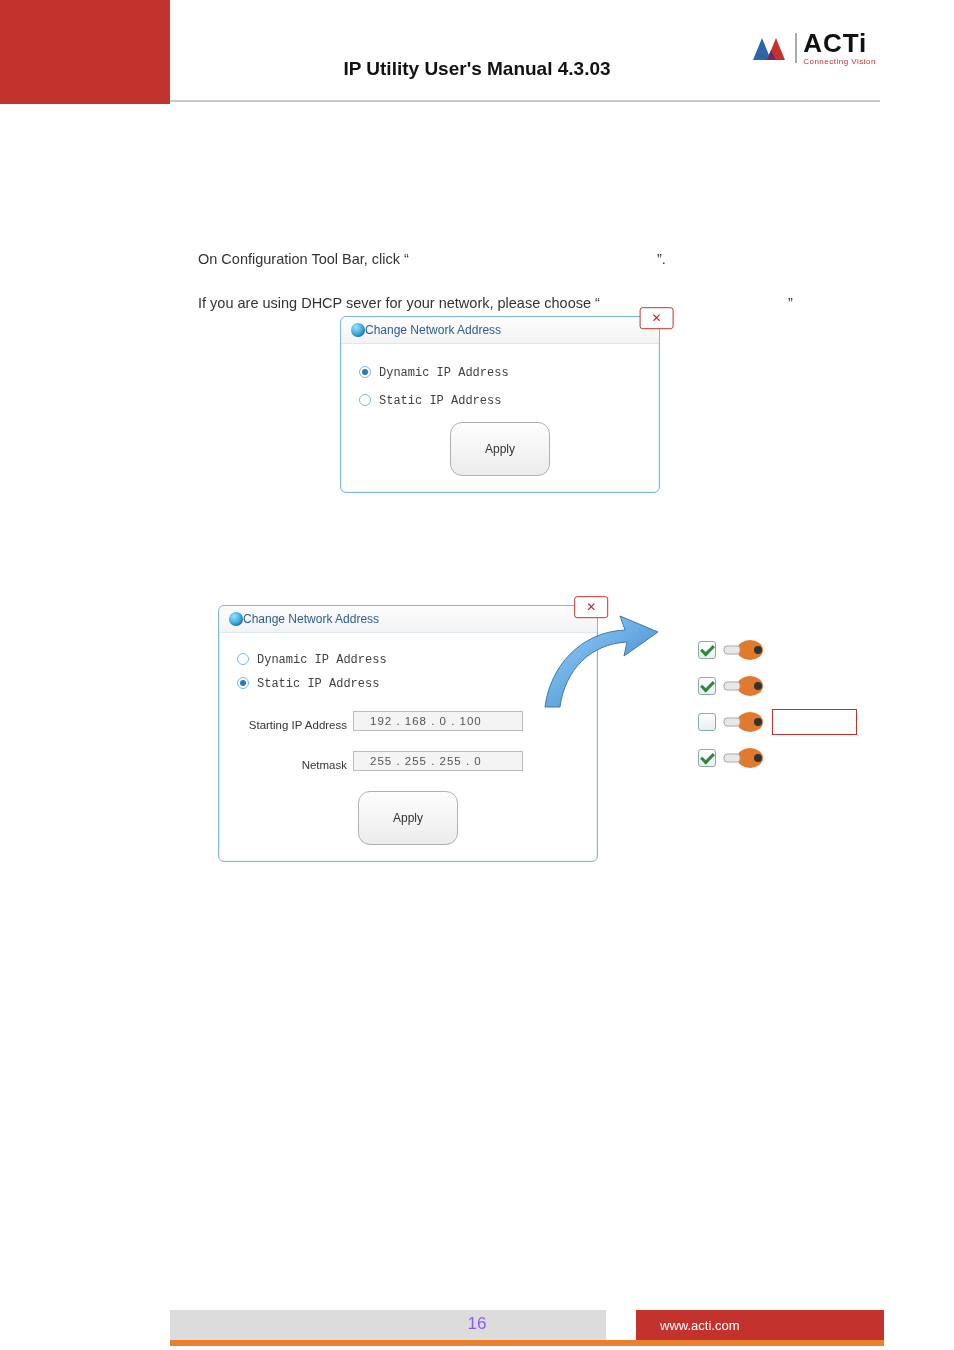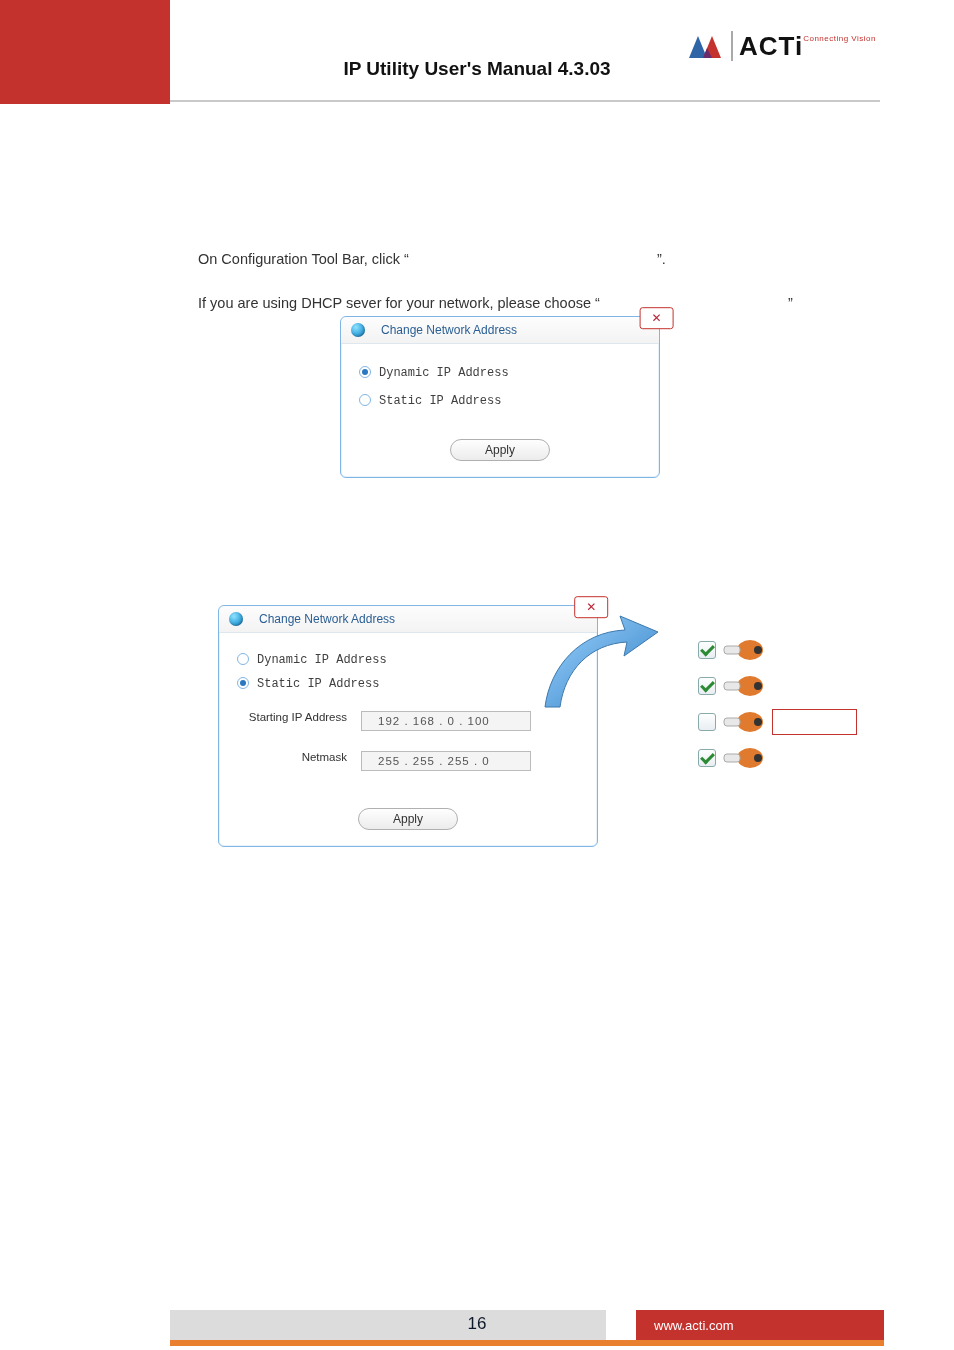--- a/index.html
+++ b/index.html
@@ -11,71 +11,71 @@
   .left-strip { position: absolute; left: 0; top: 0; width: 170px; height: 104px; background: #c4322e; }
 
   
   .header { position: absolute; left: 0; top: 0; width: 954px; height: 104px; }
   .header-title { position: absolute; left: 0; right: 0; top: 58px; text-align: center; font-weight: 700; font-size: 19px; color: #111; }
   .header-rule { position: absolute; left: 170px; right: 74px; top: 100px; height: 2px; background: #c9c9c9; }
 
   
   .logo { position: absolute; right: 78px; top: 30px; display: flex; align-items: center; gap: 6px; }
   .logo-mark { width: 40px; height: 32px; }
-  .logo-text { display: flex; flex-direction: row; line-height: 1; }
+  .logo-text { display: flex; flex-direction: column; line-height: 1; }
   .logo-main { font-weight: 900; font-size: 26px; letter-spacing: 1px; color: #111; }
   .logo-sub  { font-size: 8px; color: #c4322e; letter-spacing: 0.5px; margin-top: 2px; }
   .logo-sep  { width: 2px; height: 30px; background: #aaa; }
 
   
   .body-text { position: absolute; left: 198px; font-size: 14.5px; color: #333; line-height: 2.2; }
   .line1 { top: 244px; }
   .line2 { top: 288px; }
 
   
   .dlg1 { position: absolute; left: 340px; top: 316px; width: 320px; }
   .dlg-frame { border: 1px solid #7fb6e6; border-radius: 6px; background: #fff; box-shadow: 0 0 0 1px #e8f2fb inset; }
-  .dlg-title { display: flex; align-items: center; gap: 16px; padding: 6px 10px; background: linear-gradient(#fdfdfd,#f3f3f3); border-bottom: 1px solid #dfe7ee; border-radius: 6px 6px 0 0; font-size: 12px; color: #2a5e94; }
+  .dlg-title { display: flex; align-items: center; gap: 0; padding: 6px 10px; background: linear-gradient(#fdfdfd,#f3f3f3); border-bottom: 1px solid #dfe7ee; border-radius: 6px 6px 0 0; font-size: 12px; color: #2a5e94; }
   .globe { width: 14px; height: 14px; border-radius: 50%; background: radial-gradient(circle at 35% 30%, #8fe3ff 0%, #3aa7dd 55%, #1c74aa 100%); box-shadow: inset -1px -1px 2px rgba(0,0,0,.25); }
   .dlg-body { padding: 14px 18px 16px; }
   .radio-row { display: flex; align-items: flex-start; gap: 8px; font-size: 12px; color: #404040; margin: 8px 0 14px; font-family: Liberation Mono, monospace; }
   .radio { width: 12px; height: 12px; border: 1px solid #7fb6e6; border-radius: 50%; display: inline-flex; align-items: center; justify-content: center; background: #fff; }
   .radio.sel::after { content: ""; width: 6px; height: 6px; border-radius: 50%; background: #2a78c0; }
   .apply-wrap { text-align: center; margin-top: 6px; }
-  .apply-btn { display: inline-block; min-width: 100px; padding: 3px 20px; font-size: 12px; color: #333; border: 1px solid #b0b0b0; border-radius: 12px; background: linear-gradient(#fefefe,#ececec); margin-top: 17px; }
+  .apply-btn { display: inline-block; min-width: 100px; padding: 19px 20px; font-size: 12px; color: #333; border: 1px solid #b0b0b0; border-radius: 12px; background: linear-gradient(#fefefe,#ececec); }
   .close-badge { position: absolute; right: 0; top: 0; transform: translate(40%,-40%); width: 34px; height: 22px; border: 1px solid #c4322e; border-radius: 3px; background: #fff; color: #b23; font-size: 12px; text-align: center; line-height: 20px; }
 
   
   .line3 { top: 529px; }
 
   
   .dlg2 { position: absolute; left: 218px; top: 605px; width: 380px; }
-  .field-row { display: flex; align-items: flex-start; gap: 14px; font-size: 11.5px; color: #333; margin: 20px 0; }
+  .field-row { display: flex; align-items: flex-end; gap: 6px; font-size: 11.5px; color: #333; margin: 20px 0; }
   .field-label { width: 110px; text-align: right; }
   .field-label.bold { font-weight: 700; }
   .ip-box { flex: 0 0 170px; border: 1px solid #bbb; background: #f4f4f4; color: #555; font-size: 11.5px; padding: 3px 16px; letter-spacing: 1px; text-align: left; }
   .dlg2 .radio-row { margin: 6px 0 10px; }
   .dlg2 .close-badge { transform: translate(30%,-40%); }
 
   
   .arrow-wrap { position: absolute; left: 540px; top: 612px; width: 120px; height: 100px; pointer-events: none; }
 
   
   .devices { position: absolute; left: 698px; top: 632px; width: 200px; }
   .dev-row { display: flex; align-items: center; gap: 6px; height: 36px; }
   .chk { width: 18px; height: 18px; border: 1px solid #8aa; border-radius: 3px; background: linear-gradient(#fefefe,#e9eef2); display: inline-flex; align-items: center; justify-content: center; }
   .chk.on::after { content: ""; width: 10px; height: 5px; border-left: 3px solid #2d8a34; border-bottom: 3px solid #2d8a34; transform: rotate(-45deg); margin-top: -3px; }
   .cam { width: 42px; height: 26px; }
   .row-callout { width: 85px; height: 26px; border: 1.5px solid #c4322e; margin-left: 2px; }
 
   
   .footer { position: absolute; left: 0; bottom: 40px; width: 954px; }
   .footer-bar-l { position: absolute; left: 170px; width: 436px; height: 30px; top: 0; background: #dcdcdc; }
-  .footer-bar-r { position: absolute; right: 70px; width: 248px; height: 30px; top: 0; background: #c4322e; color: #fff; font-size: 13px; display: flex; align-items: center; padding-left: 18px; }
-  .footer-page  { position: absolute; left: 0; right: 0; top: 4px; text-align: center; color: #0f172a; font-size: 17px; }
+  .footer-bar-r { position: absolute; right: 70px; width: 248px; height: 30px; top: 0; background: #c4322e; color: #fff; font-size: 13px; display: flex; align-items: center; padding-left: 24px; }
+  .footer-page  { position: absolute; left: 0; right: 0; top: 4px; text-align: center; color: #8b5cf6; font-size: 17px; }
   .footer-line  { position: absolute; left: 170px; right: 70px; top: 30px; height: 6px; background: #e9802f; }
 </style>
 </head>
 <body>
 
 <div class="page">
 
   <div class="left-strip"></div>
 
   <div class="header">

